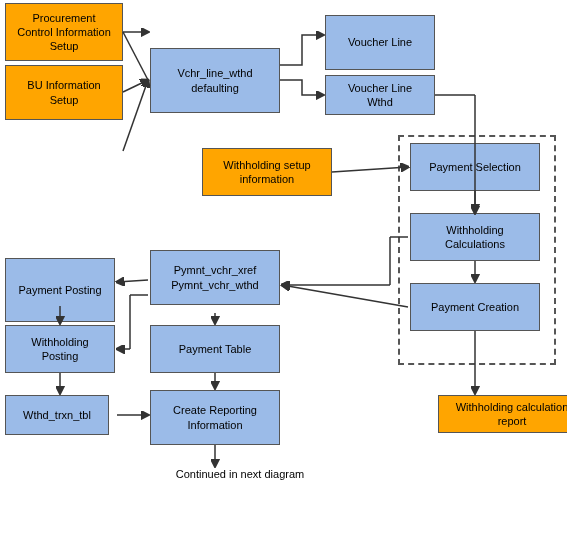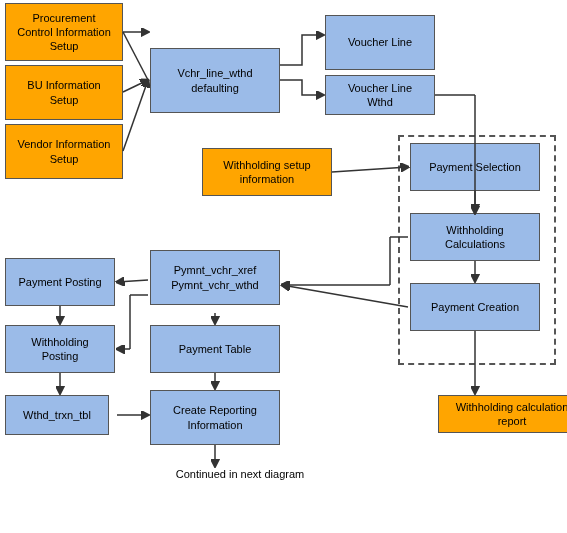--- a/index.html
+++ b/index.html
@@ -63,23 +63,20 @@
 
   <div class="box dashed-border" style="left:398px; top:135px; width:158px; height:230px;">
   </div>
 
   <div class="box orange" style="left:5px; top:3px; width:118px; height:58px;">
     <span>Procurement Control Information Setup</span>
   </div>
   <div class="box orange" style="left:5px; top:65px; width:118px; height:55px;">
     <span>BU Information Setup</span>
   </div>
-  <div class="box orange" style="left:5px; top:124px; width:118px; height:55px;">
-    <span>Vendor Information Setup</span>
-  </div>
 
   <div class="box blue" style="left:150px; top:48px; width:130px; height:65px;">
     <span>Vchr_line_wthd defaulting</span>
   </div>
 
   <div class="box blue" style="left:325px; top:15px; width:110px; height:55px;">
     <span>Voucher Line</span>
   </div>
 
   <div class="box blue" style="left:325px; top:75px; width:110px; height:40px;">
@@ -95,21 +92,21 @@
   </div>
 
   <div class="box blue" style="left:410px; top:213px; width:130px; height:48px;">
     <span>Withholding Calculations</span>
   </div>
 
   <div class="box blue" style="left:410px; top:283px; width:130px; height:48px;">
     <span>Payment Creation</span>
   </div>
 
-  <div class="box blue" style="left:5px; top:258px; width:110px; height:48px;">
+  <div class="box blue" style="left:5px; top:258px; width:110px; height:64px;">
     <span>Payment Posting</span>
   </div>
 
   <div class="box blue" style="left:150px; top:250px; width:130px; height:55px;">
     <span>Pymnt_vchr_xref Pymnt_vchr_wthd</span>
   </div>
 
   <div class="box blue" style="left:5px; top:325px; width:110px; height:48px;">
     <span>Withholding Posting</span>
   </div>

